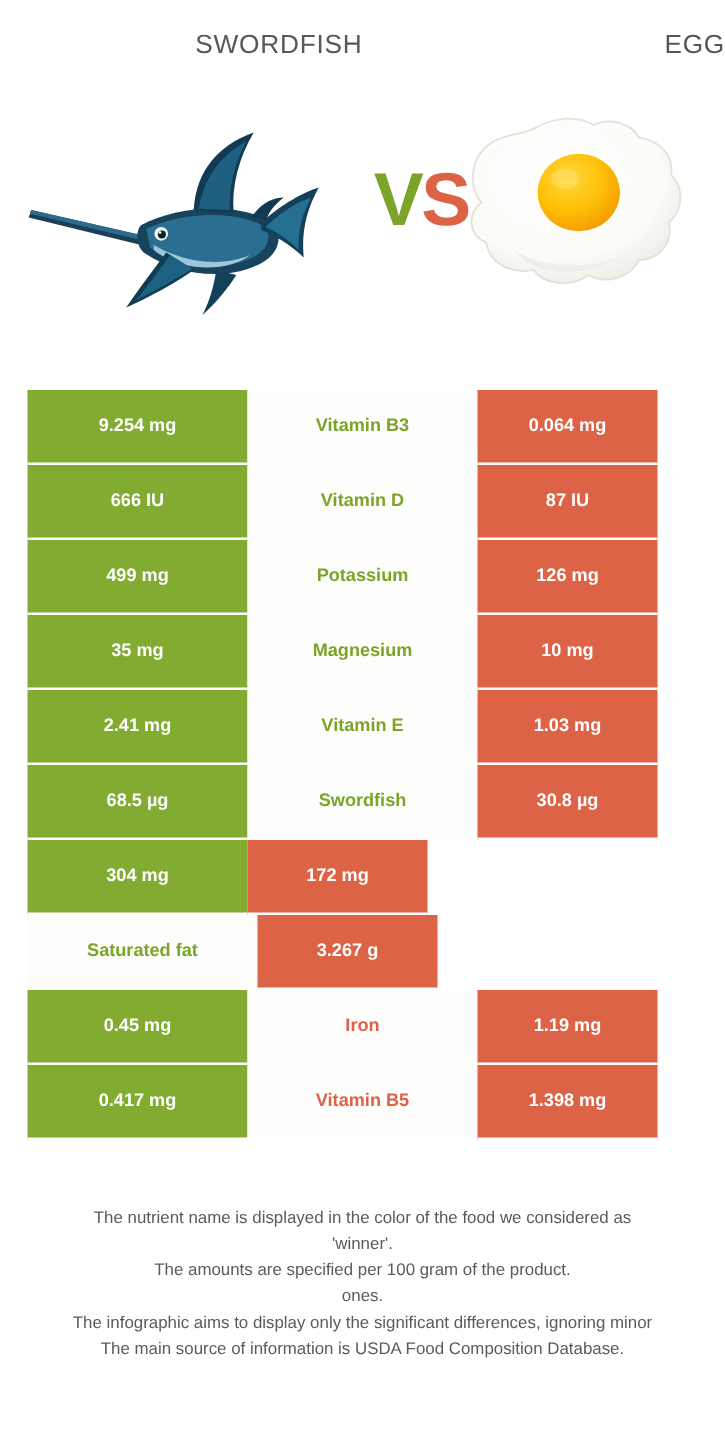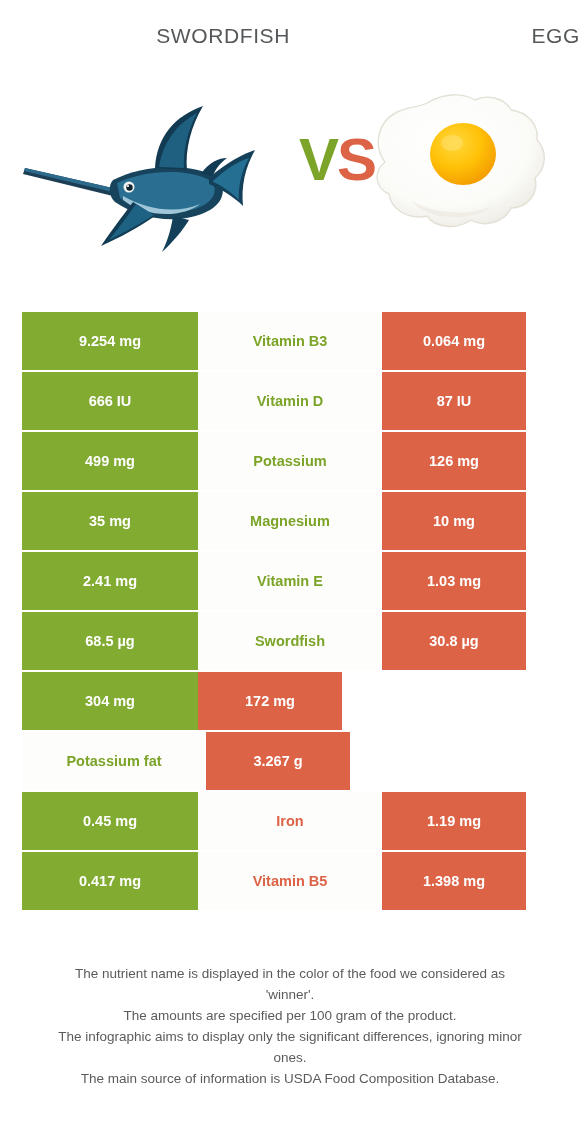--- a/index.html
+++ b/index.html
@@ -255,21 +255,21 @@
       <div class="cell cell-mid green">Swordfish</div>
       <div class="cell cell-right">30.8 µg</div>
     </div>
 
     <div class="row">
       <div class="cell cell-left">304 mg</div>
       <div class="cell cell-right">172 mg</div>
     </div>
 
     <div class="row">
-      <div class="cell cell-mid green">Potassium fat</div>
+      <div class="cell cell-mid green">Saturated fat</div>
       <div class="cell cell-right">3.267 g</div>
     </div>
 
     <div class="row">
       <div class="cell cell-left">0.45 mg</div>
       <div class="cell cell-mid red">Iron</div>
       <div class="cell cell-right">1.19 mg</div>
     </div>
 
     <div class="row">
@@ -277,18 +277,18 @@
       <div class="cell cell-mid red">Vitamin B5</div>
       <div class="cell cell-right">1.398 mg</div>
     </div>
 
   </div>
 
   <div class="footer">
     <div>The nutrient name is displayed in the color of the food we considered as</div>
     <div>'winner'.</div>
     <div>The amounts are specified per 100 gram of the product.</div>
+    <div>ones.</div>
     <div>The infographic aims to display only the significant differences, ignoring minor</div>
-    <div>ones.</div>
     <div>The main source of information is USDA Food Composition Database.</div>
   </div>
 
 </div>
 
 </body></html>

